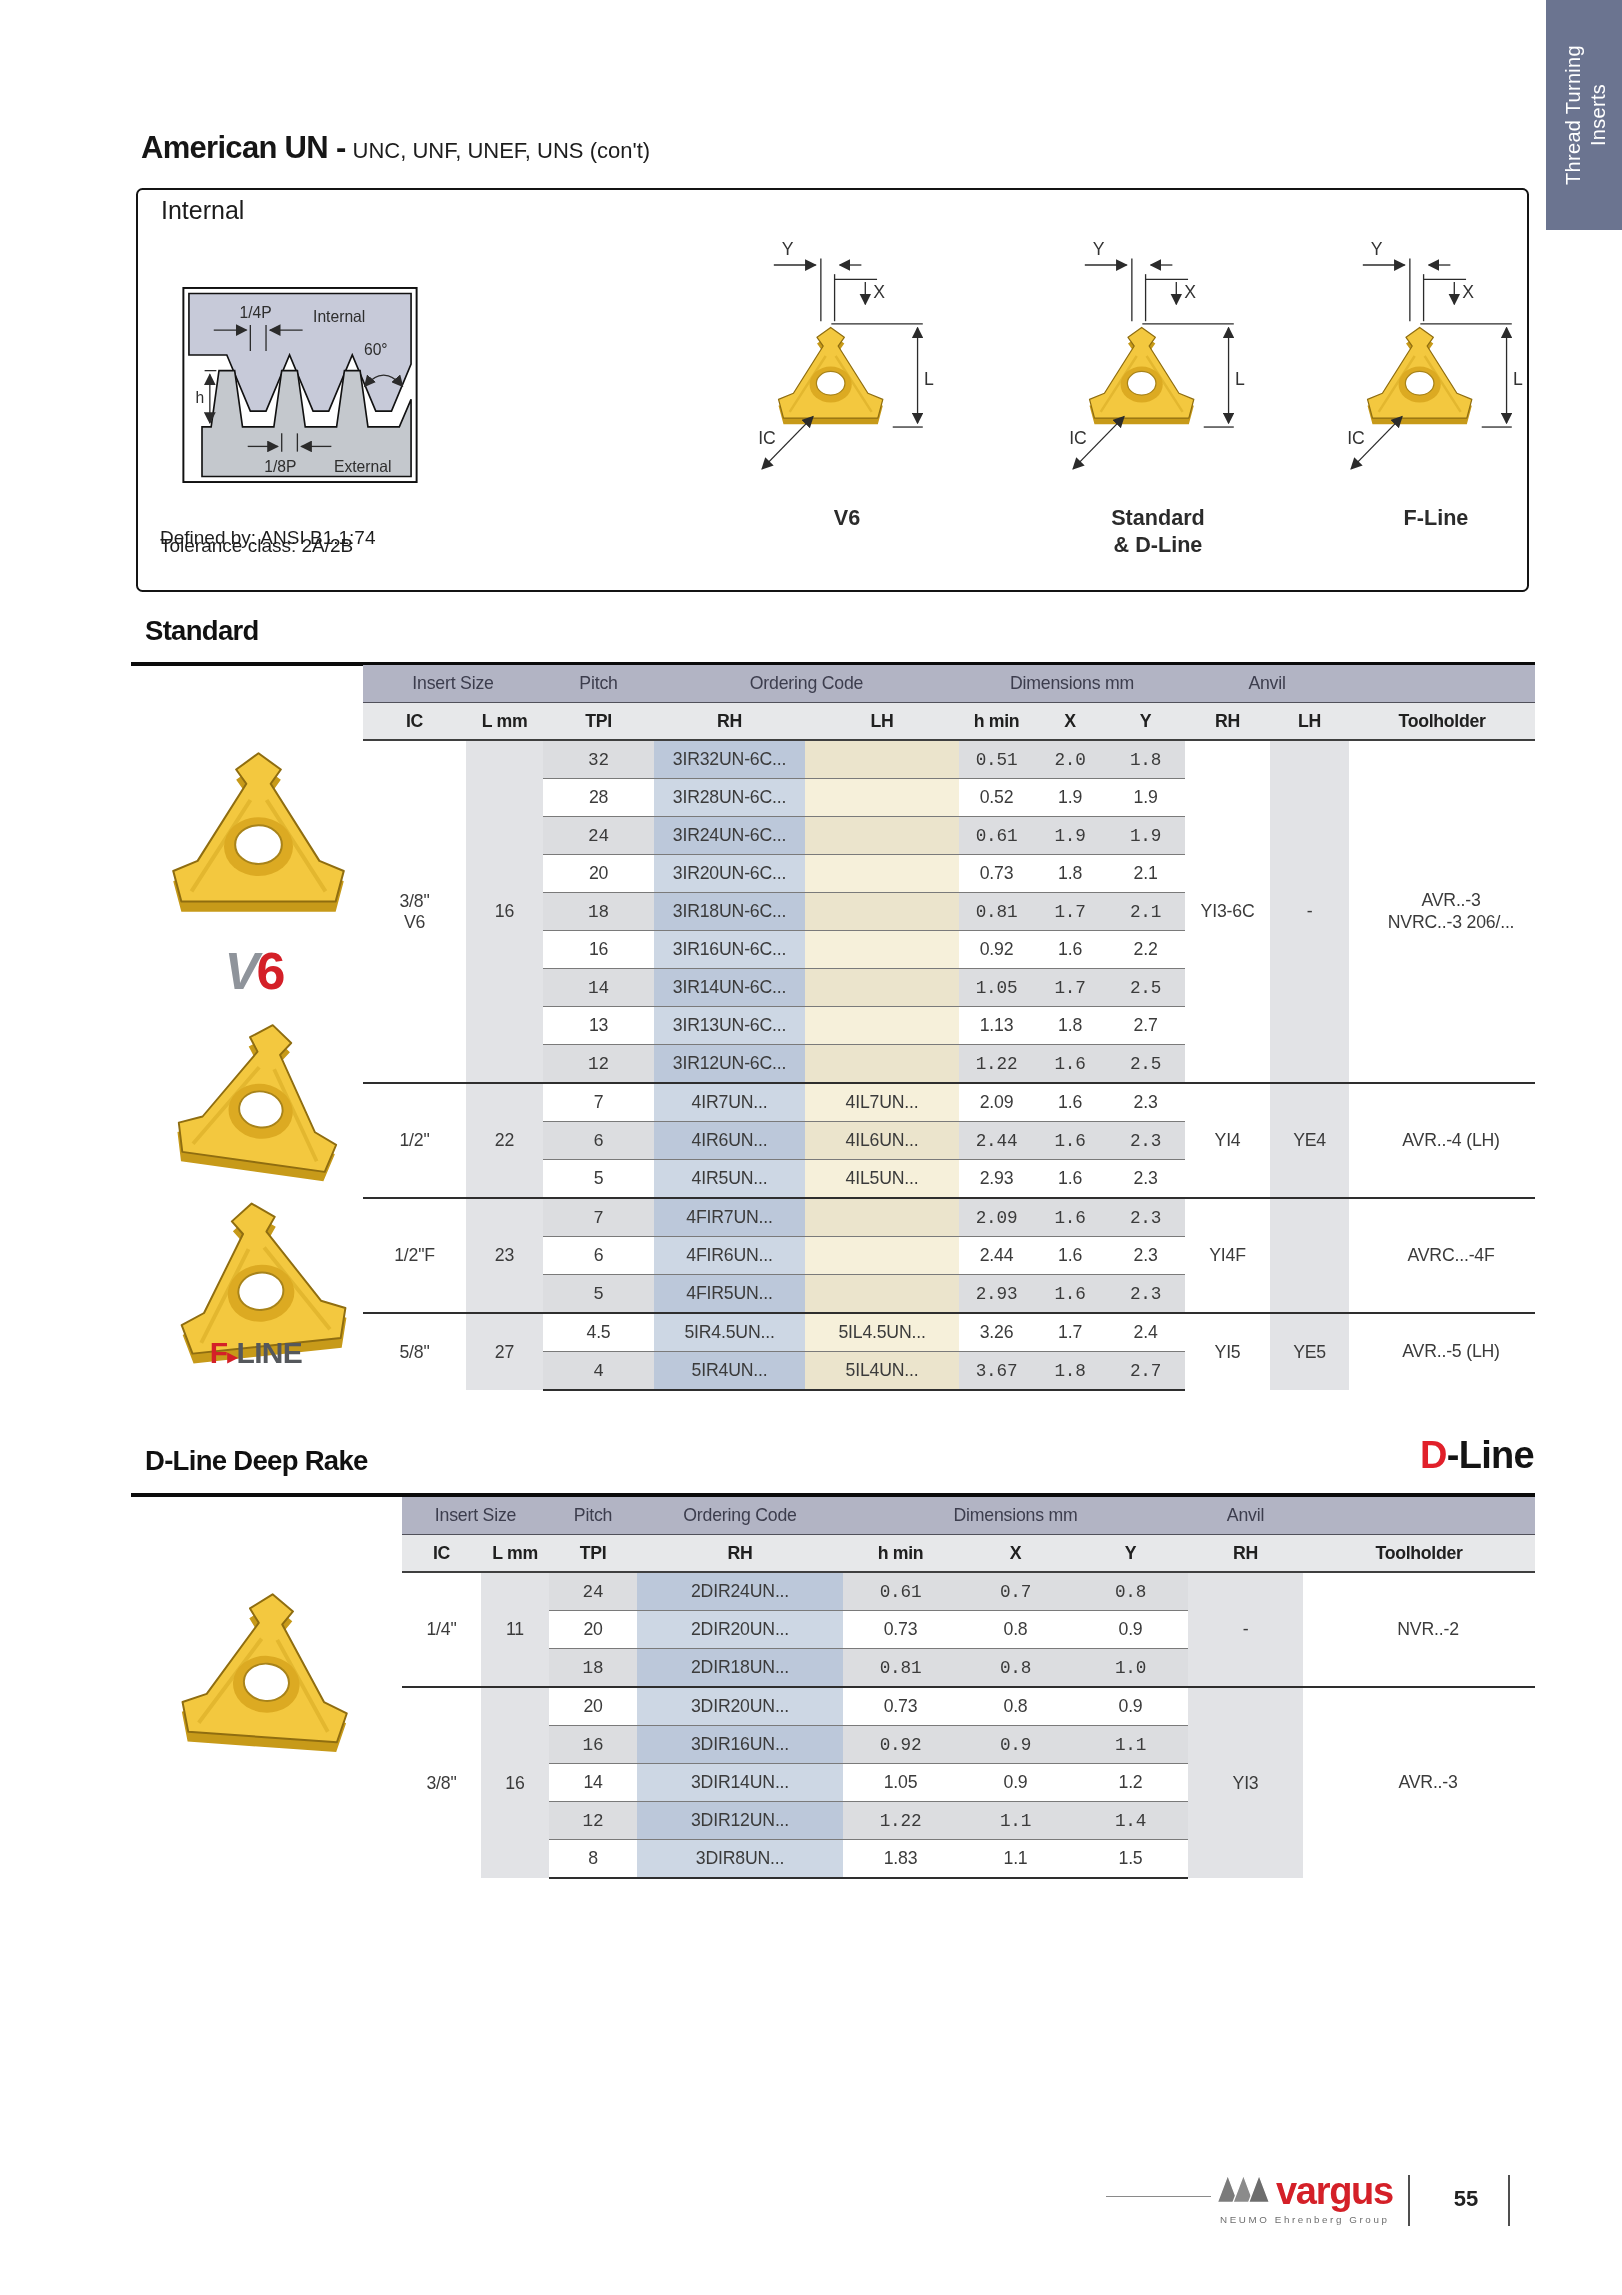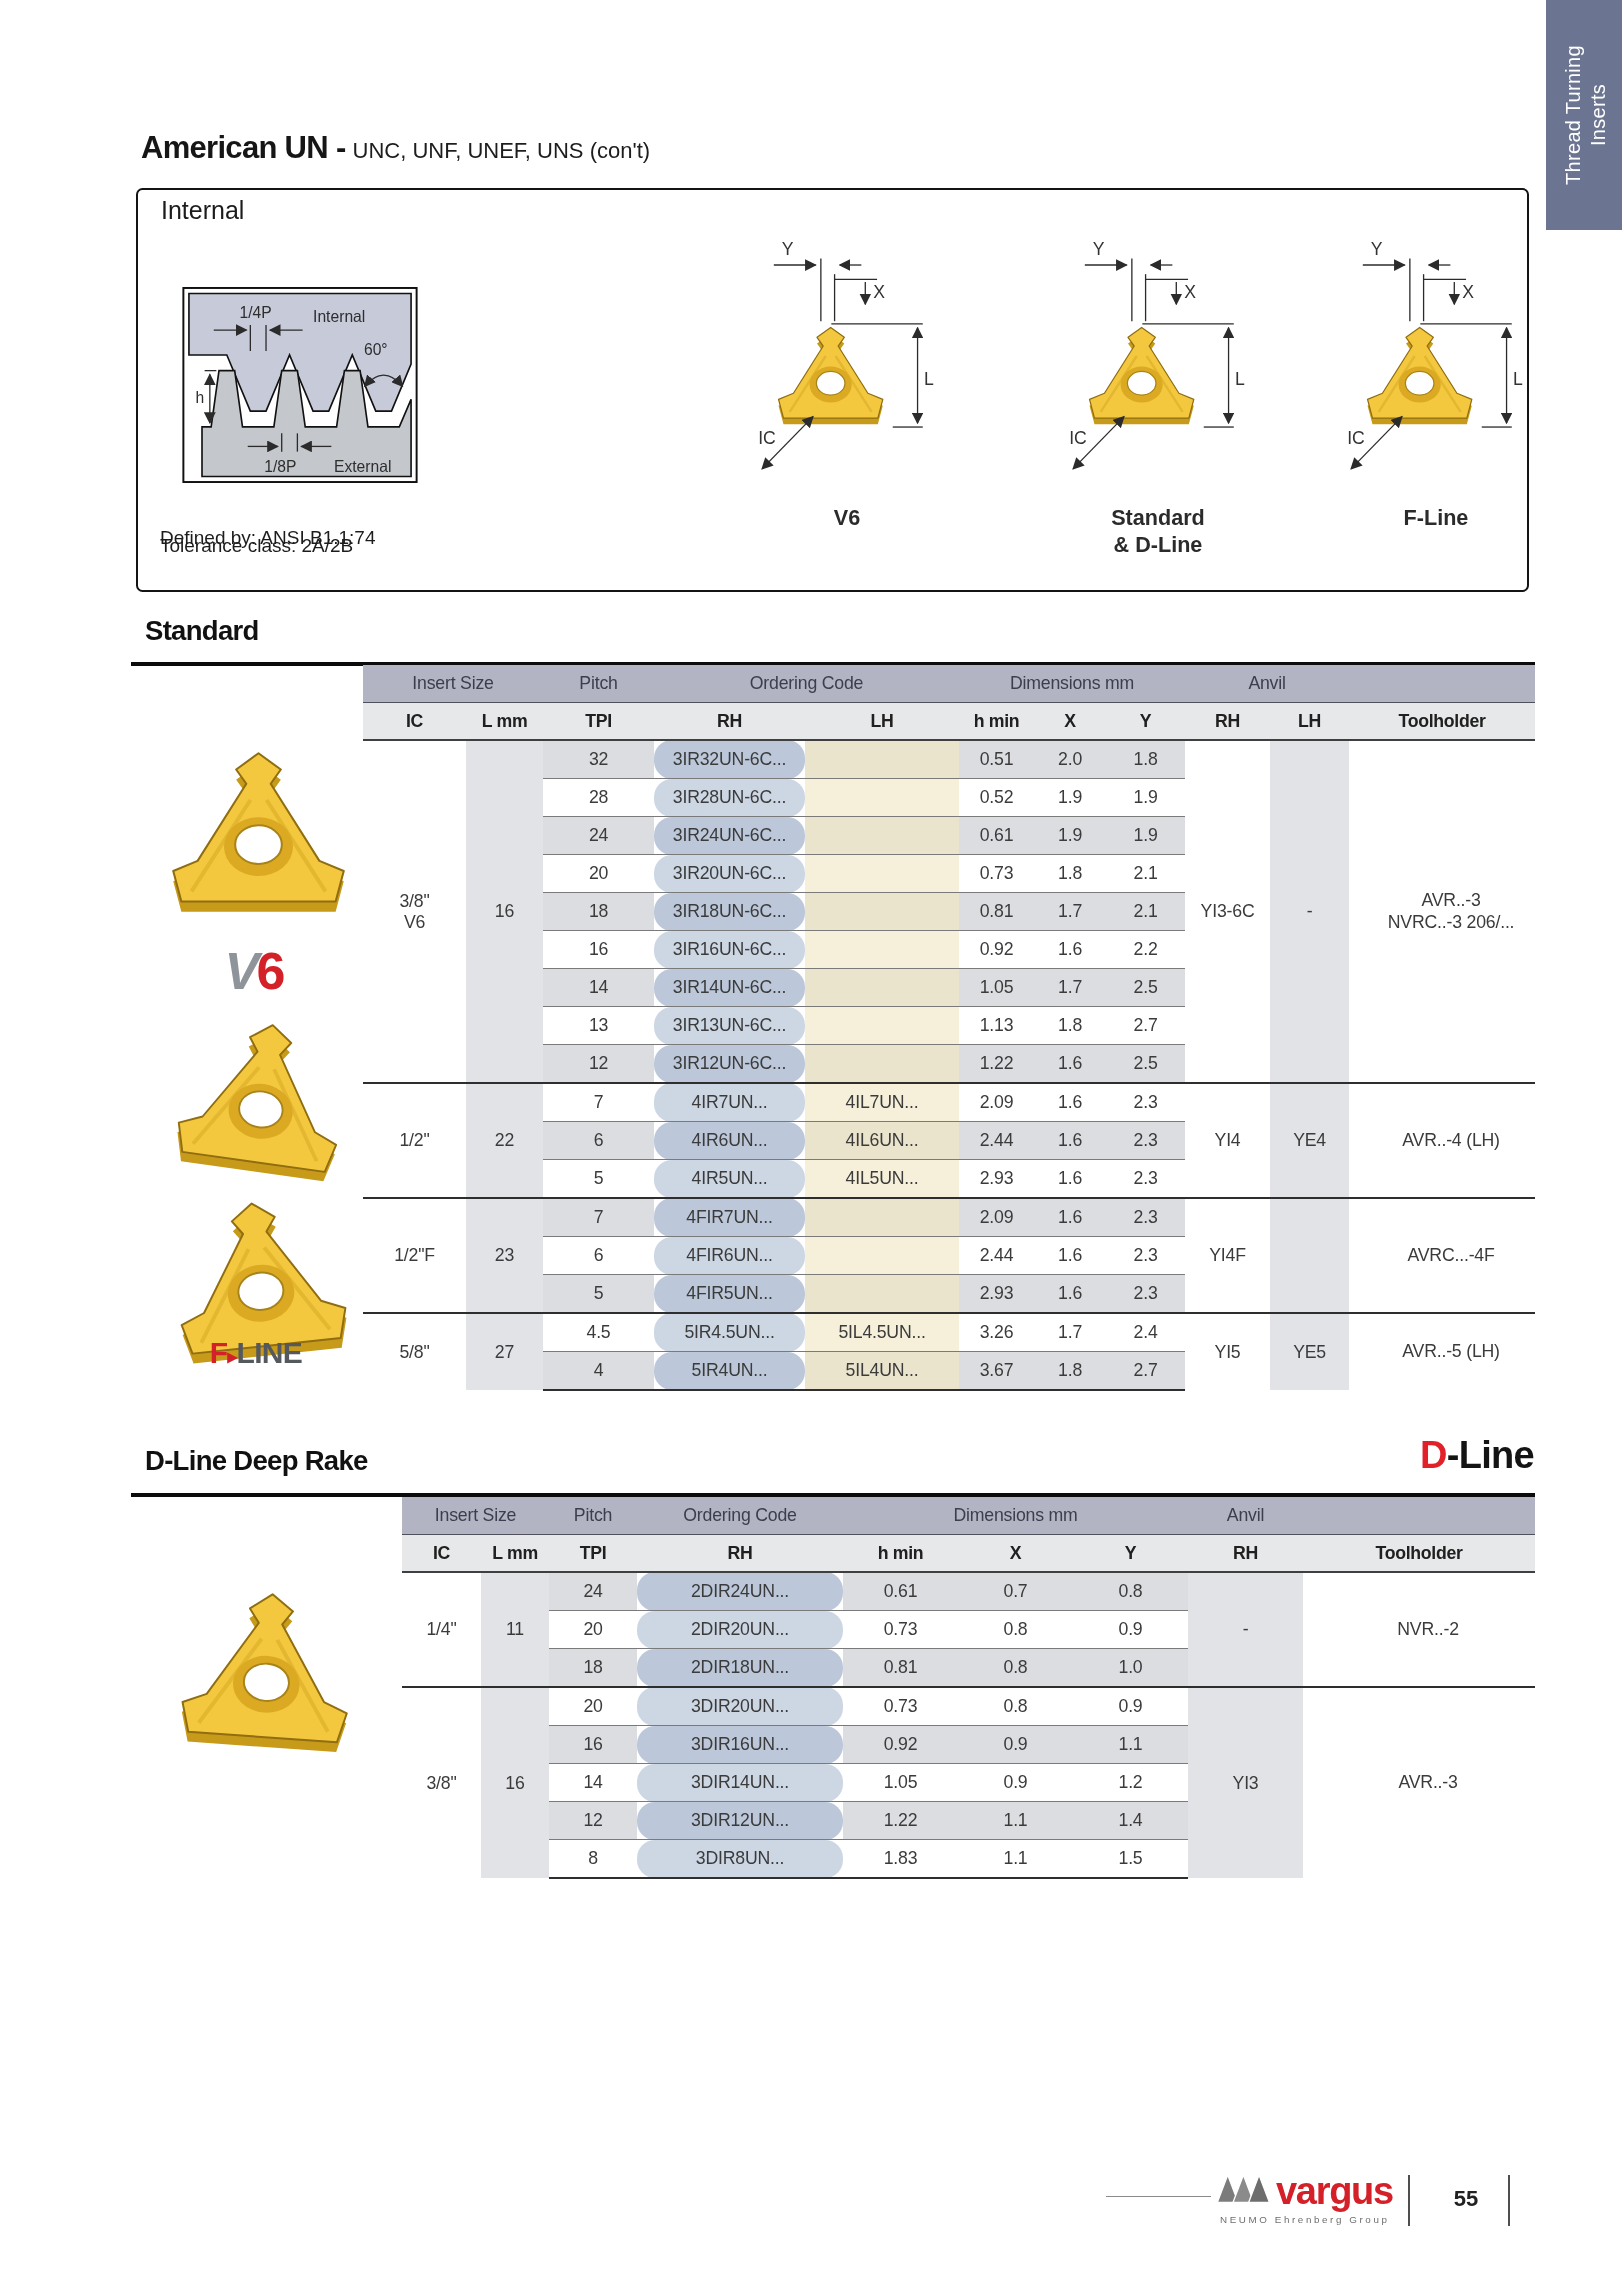--- a/index.html
+++ b/index.html
@@ -48,22 +48,22 @@
   table.cat th,table.cat td{padding:0;text-align:center;vertical-align:middle;}
   th.gh{background:#b2b4c4;color:#3c3d4d;font-weight:400;font-size:17.7px;height:37px;
     border-bottom:1.3px solid #50505a;}
   th.sh{background:#e7e8ea;color:#202020;font-weight:600;font-size:17.7px;height:36px;
     border-bottom:2px solid #3f3f3f;letter-spacing:-0.3px;}
   td{height:37px;background:#fff;}
   tr.row td{border-top:0.7px solid #7a7a7a;}
   tr.gstart td{border-top:2px solid #2e2e2e;}
   tr.tfirst td{border-top:0;}
   tr.tlast td{border-bottom:2px solid #2e2e2e;}
-  tr.stripe td.c-plain{background:#dcdde0;}
-  td.c-blue{background:#cdd7e4;border-radius:18px;}   tr.stripe td.c-blue{background:#bcc8da;}
+  tr.stripe td.c-plain{background:#dcdde0;font-family:Liberation Mono, monospace;}
+  td.c-blue{background:#cdd7e4;}   tr.stripe td.c-blue{background:#bcc8da;}
   td.c-cream{background:#f6f0da;}  tr.stripe td.c-cream{background:#ebe4cc;}
   td.c-band{background:#e2e3e6;}
   td.c-th div{line-height:1.2;padding-left:18px;}
   td.th-left{text-align:left;padding-left:26px;}
   .ic-main,.ic-sub{line-height:1.15;}
 
   
   .photo{position:absolute;}
   .v6-logo{position:absolute;left:196px;top:941px;width:118px;text-align:center;white-space:nowrap;}
   .v6-logo .v{font-size:52px;font-weight:bold;font-style:italic;color:#8f949b;letter-spacing:-2.6px;}

